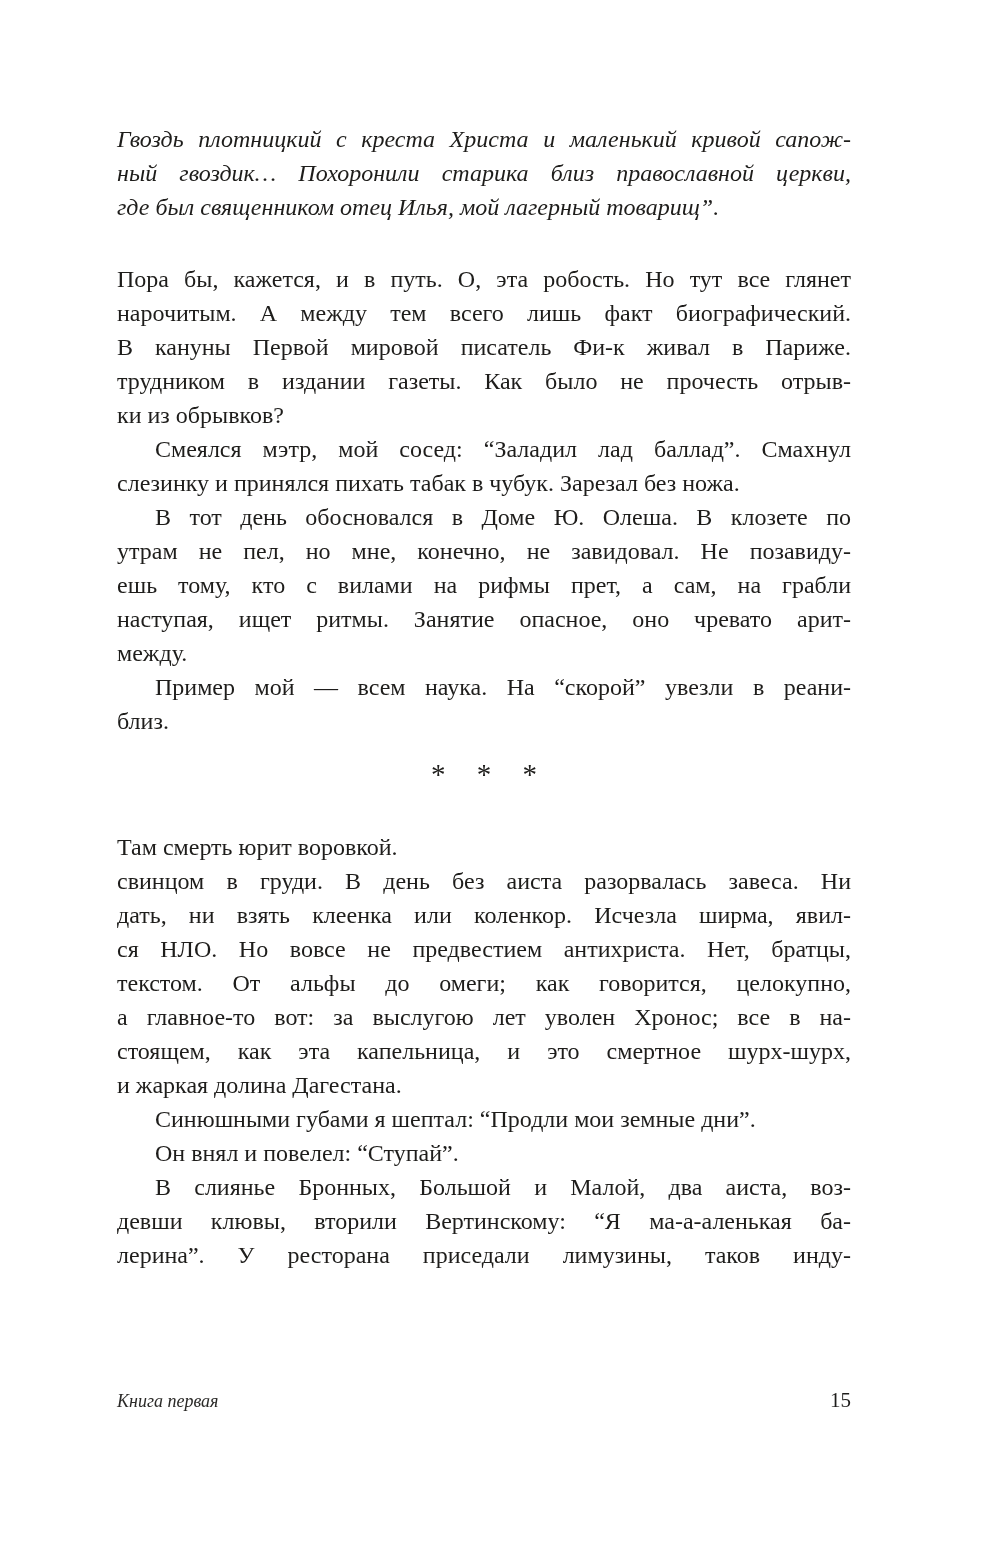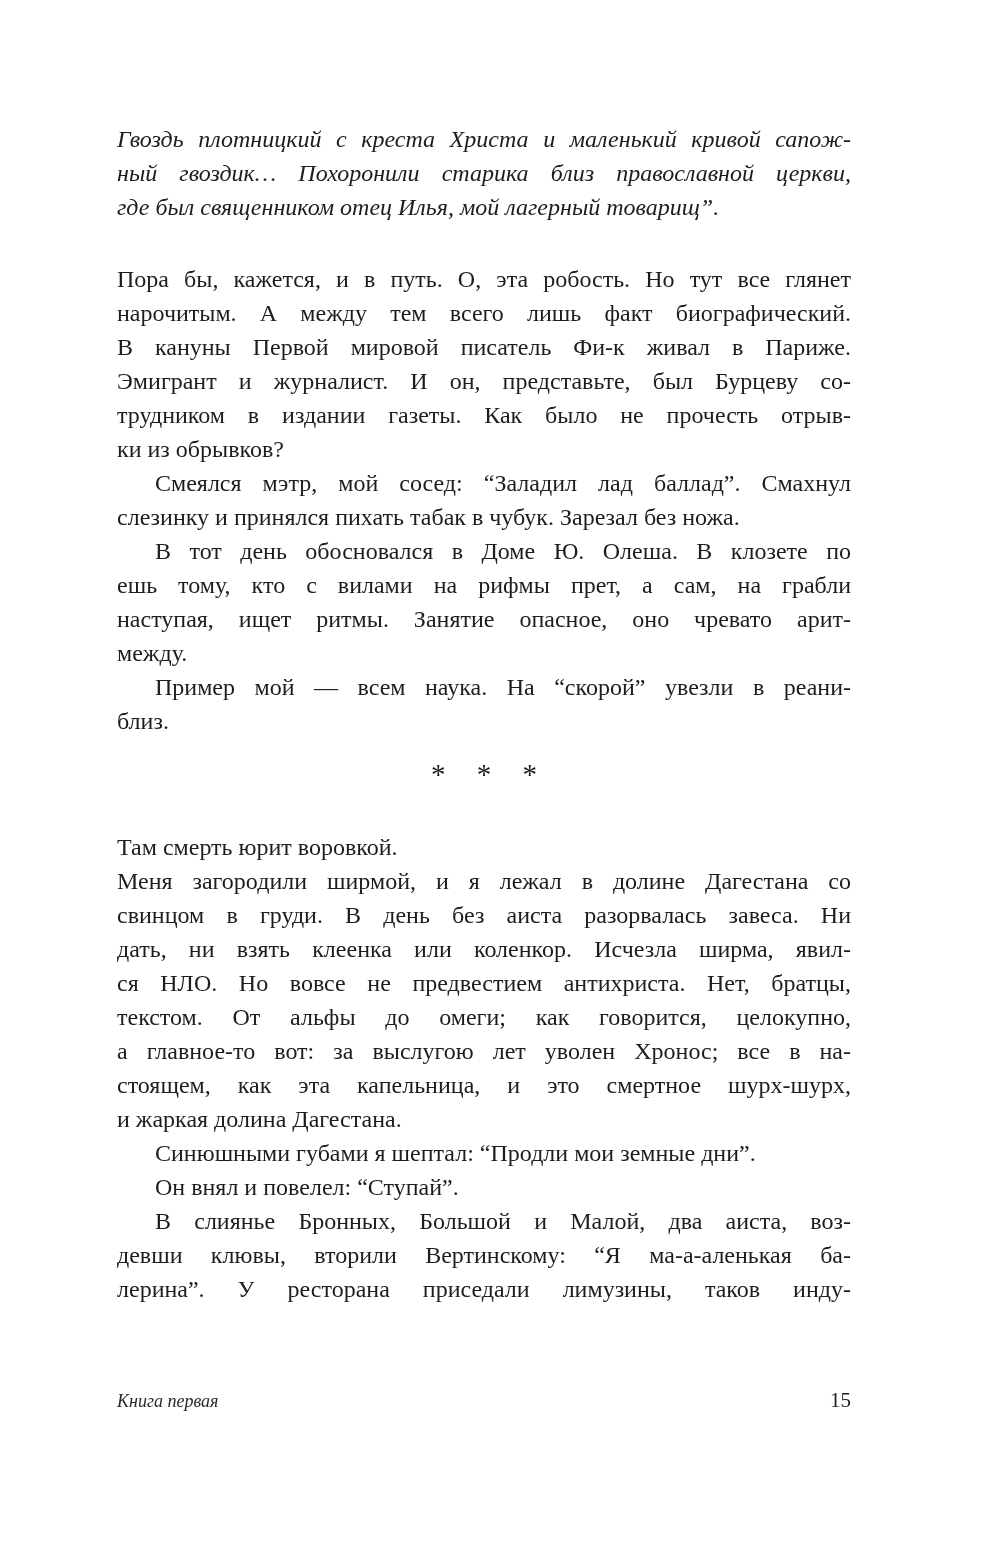--- a/index.html
+++ b/index.html
@@ -83,46 +83,45 @@
           <div class="line just">Гвоздь плотницкий с креста Христа и маленький кривой сапож-</div>
           <div class="line just">ный гвоздик… Похоронили старика близ православной церкви,</div>
           <div class="line">где был священником отец Илья, мой лагерный товарищ”.</div>
         </div>
       </div>
       <div class="section body">
         <div class="para">
           <div class="line just">Пора бы, кажется, и в путь. О, эта робость. Но тут все глянет</div>
           <div class="line just">нарочитым. А между тем всего лишь факт биографический.</div>
           <div class="line just">В кануны Первой мировой писатель Фи-к живал в Париже.</div>
-          <div class="line just">Эмигрант и журналист. И он, представьте, был Бурцеву со-</div>
           <div class="line just">трудником в издании газеты. Как было не прочесть отрыв-</div>
           <div class="line">ки из обрывков?</div>
         </div>
         <div class="para">
           <div class="line just indent">Смеялся мэтр, мой сосед: “Заладил лад баллад”. Смахнул</div>
           <div class="line">слезинку и принялся пихать табак в чубук. Зарезал без ножа.</div>
         </div>
         <div class="para">
           <div class="line just indent">В тот день обосновался в Доме Ю. Олеша. В клозете по</div>
+          <div class="line just">утрам не пел, но мне, конечно, не завидовал. Не позавиду-</div>
           <div class="line just">ешь тому, кто с вилами на рифмы прет, а сам, на грабли</div>
           <div class="line just">наступая, ищет ритмы. Занятие опасное, оно чревато арит-</div>
           <div class="line">между.</div>
         </div>
         <div class="para">
           <div class="line just indent">Пример мой — всем наука. На “скорой” увезли в реани-</div>
           <div class="line">близ.</div>
         </div>
       </div>
       <div class="separator"><span class="asterisks">* * *</span></div>
       <div class="section body">
         <div class="para">
           <div class="line">Там смерть юрит воровкой.</div>
         </div>
         <div class="para">
-          <div class="line just">Меня загородили ширмой, и я лежал в долине Дагестана со</div>
           <div class="line just">свинцом в груди. В день без аиста разорвалась завеса. Ни</div>
           <div class="line just">дать, ни взять клеенка или коленкор. Исчезла ширма, явил-</div>
           <div class="line just">ся НЛО. Но вовсе не предвестием антихриста. Нет, братцы,</div>
           <div class="line just">текстом. От альфы до омеги; как говорится, целокупно,</div>
           <div class="line just">а главное-то вот: за выслугою лет уволен Хронос; все в на-</div>
           <div class="line just">стоящем, как эта капельница, и это смертное шурх-шурх,</div>
           <div class="line">и жаркая долина Дагестана.</div>
         </div>
         <div class="para">
           <div class="line indent">Синюшными губами я шептал: “Продли мои земные дни”.</div>

